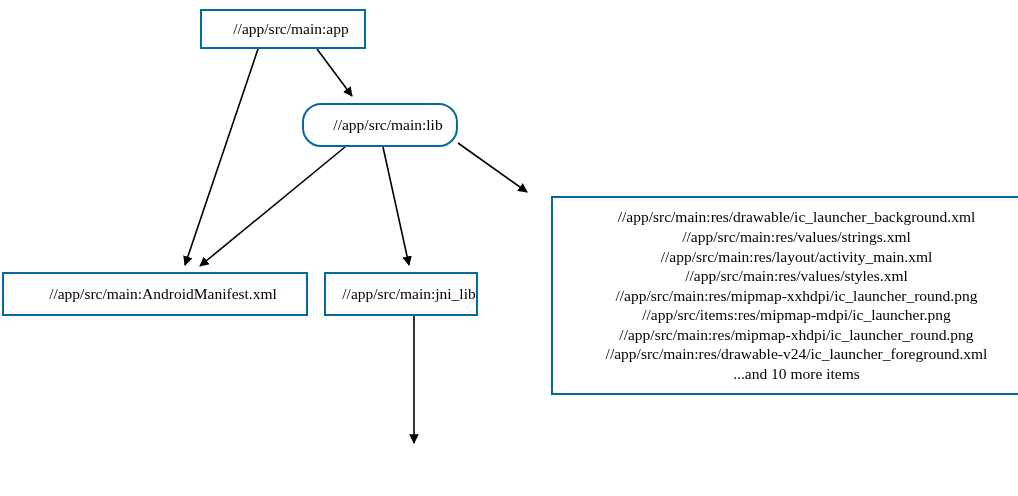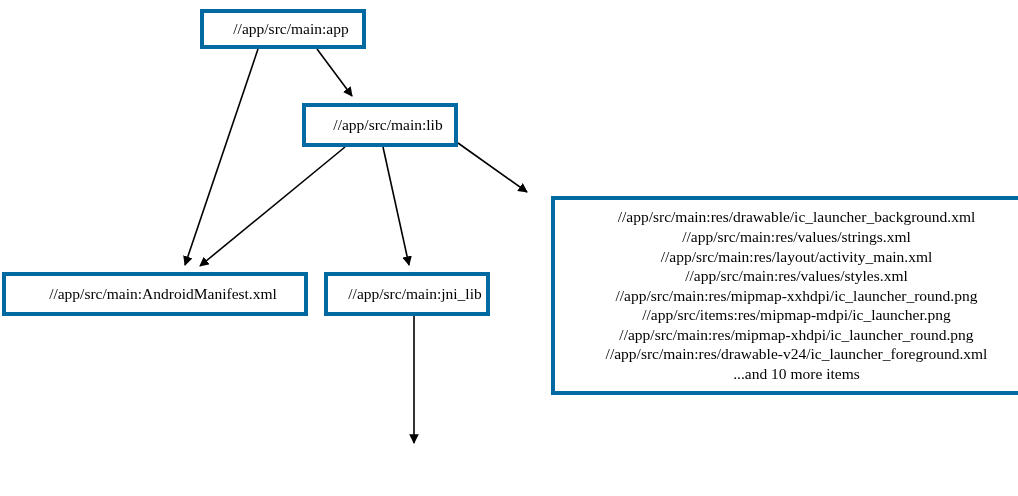--- a/index.html
+++ b/index.html
@@ -19,21 +19,21 @@
     position: absolute;
     left: 0;
     top: 0;
     width: 1018px;
     height: 496px;
     pointer-events: none;
   }
   .node {
     position: absolute;
     box-sizing: border-box;
-    border: 4px solid #0369a1;
+    border: 2px solid #0369a1;
     background: #ffffff;
     color: #000000;
     display: flex;
     flex-direction: column;
     align-items: center;
     justify-content: center;
     text-align: right;
     font-size: 15.5px;
     line-height: 1.0;
     white-space: nowrap;
@@ -43,23 +43,23 @@
     white-space: normal;
     line-height: 19.6px;
     font-size: 15.5px;
   }
   .node .line {
     display: block;
     white-space: nowrap;
   }
   
   #node-app        { left: 200px; top: 9px;   width: 166px; height: 40px; }
-  #node-lib        { left: 302px; top: 103px; width: 156px; height: 44px; }
+  #node-lib        { left: 302px; top: 103px; width: 156px; height: 44px; border-radius: 19px; }
   #node-manifest   { left: 2px;   top: 272px; width: 306px; height: 44px; }
-  #node-jnilib     { left: 324px; top: 272px; width: 166px; height: 44px; }
+  #node-jnilib     { left: 324px; top: 272px; width: 154px; height: 44px; }
   #node-nativelib  { left: 279px; top: 450px; width: 270px; height: 44px; }
   #node-resources  { left: 531px; top: 196px; width: 475px; height: 199px;
                      justify-content: center; margin-left: 20px; }
 </style>
 </head>
 <body>
 
 <div id="canvas">
 
   <svg id="edges" viewBox="0 0 1018 496" width="1018" height="496" xmlns="http://www.w3.org/2000/svg">

